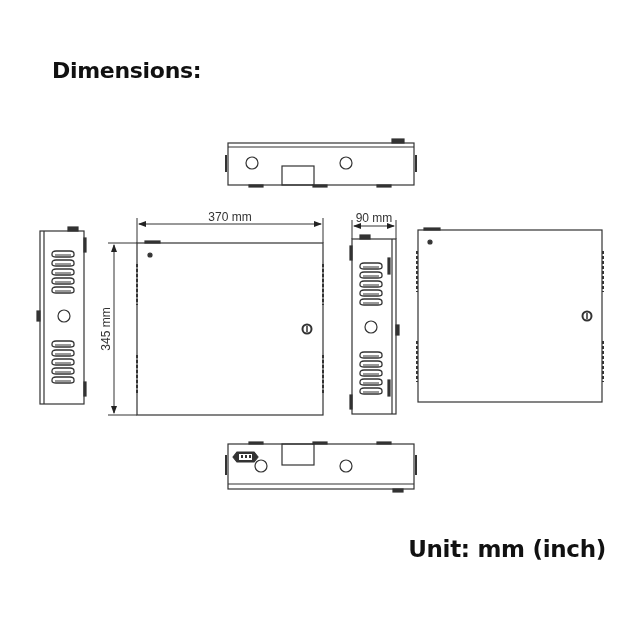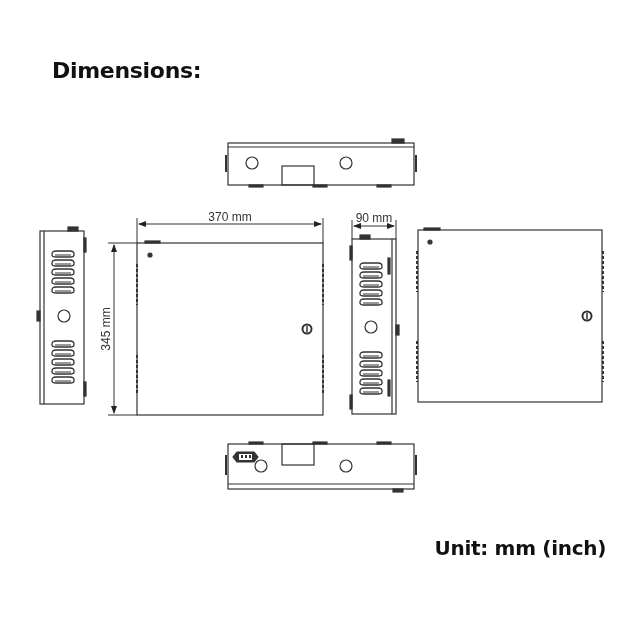--- a/index.html
+++ b/index.html
@@ -1,18 +1,18 @@
 <!DOCTYPE html>
 <html><head>
 <meta charset="utf-8">
 <style>
   html, body { margin:0; padding:0; background:#ffffff; }
   body { width:640px; height:640px; position:relative; overflow:hidden; font-family:"Liberation Sans", sans-serif; }
   .title { position:absolute; left:52px; top:58px; font-family:"DejaVu Sans", sans-serif; font-weight:bold; font-size:22px; color:#111; letter-spacing:-0.3px;text-align:right; }
-  .unit { position:absolute; right:34px; top:536px; font-family:"DejaVu Sans", sans-serif; font-weight:bold; font-size:20px; color:#111; letter-spacing:-0.3px; }
+  .unit { position:absolute; right:34px; top:536px; font-family:"DejaVu Sans", sans-serif; font-weight:bold; font-size:23px; color:#111; letter-spacing:-0.3px; }
   svg { position:absolute; left:0; top:0; }
   .dimtxt { font-family:"Liberation Sans", sans-serif; font-size:12px; fill:#333; }
 </style>
 </head>
 <body>
 
 <div class="title">Dimensions:</div>
 
 <svg width="640" height="640" viewBox="0 0 640 640">
   <defs>

